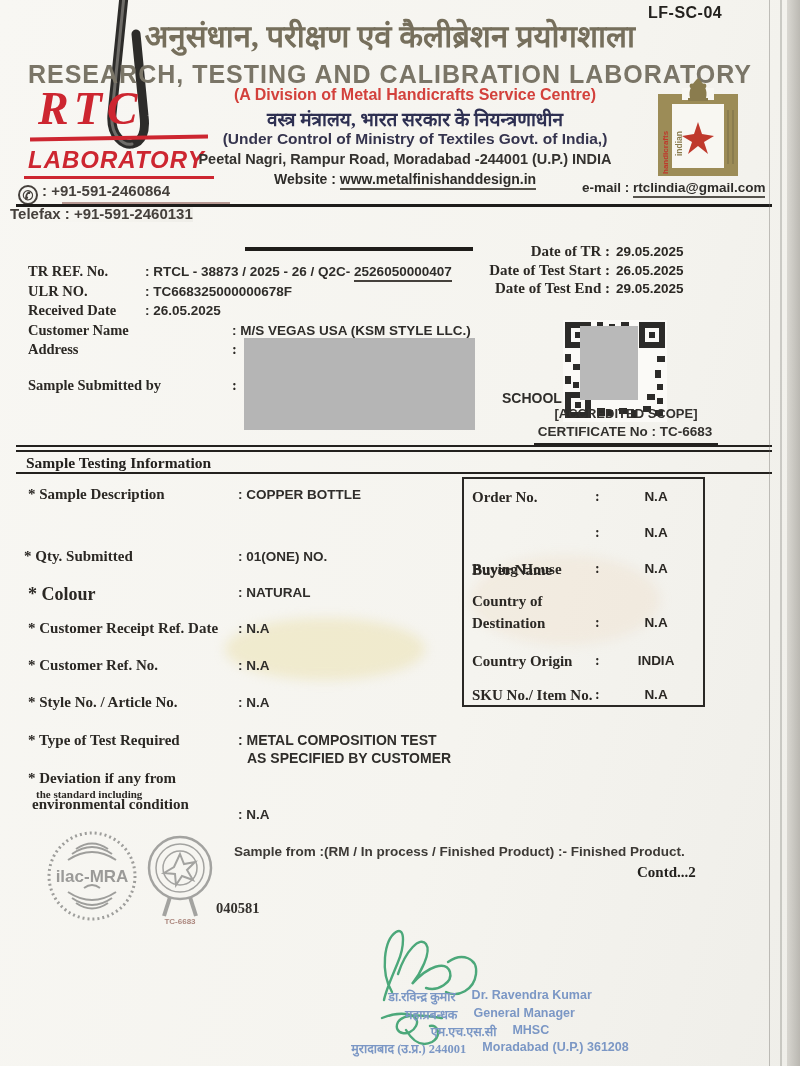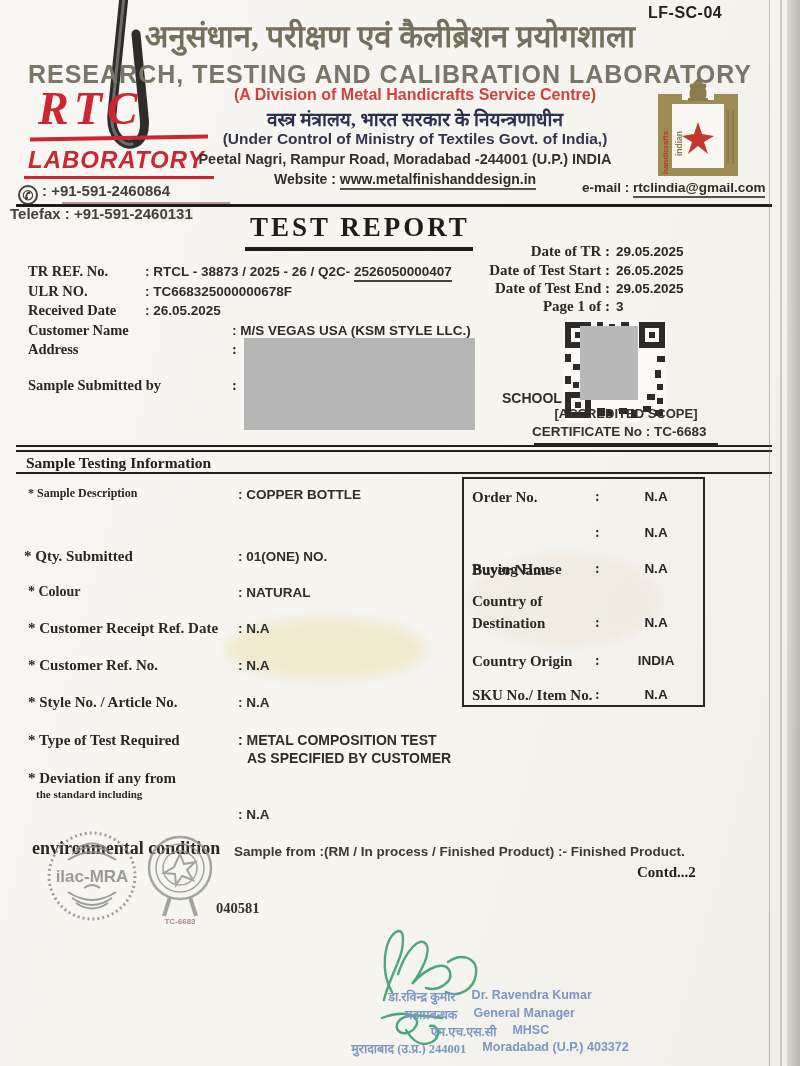--- a/index.html
+++ b/index.html
@@ -49,21 +49,21 @@
   .val { font:bold 13.5px "Liberation Sans",sans-serif; color:#2f2d2a; }
   .uln { border-bottom:2px solid #45413c; padding-bottom:1px; }
 
   .date-row { width:255px; display:flex; }
   .date-row .dl { flex:0 0 160px; text-align:right; font:bold 15px "Liberation Serif",serif; }
   .date-row .dv { margin-left:6px; font:bold 13.5px "Liberation Sans",sans-serif; padding-top:1px;}
 
   .redact { background:#b5b5b5; }
 
   .acc-scope { left:538px; top:406px; width:176px; text-align:center; font:bold 13px "Liberation Sans",sans-serif; color:#33312e;}
-  .cert-no   { left:532px; top:424px; width:186px; font:bold 13.5px "Liberation Sans",sans-serif; color:#33312e;}
+  .cert-no   { left:532px; top:424px; width:186px; text-align:center; font:bold 13.5px "Liberation Sans",sans-serif; color:#33312e;}
   .cert-rule { left:534px; top:443px; width:184px; height:2px; background:#23211e; }
 
   .dbl-a { left:16px; top:445px; width:756px; height:2px; background:#23211e; }
   .dbl-b { left:16px; top:450px; width:756px; height:2px; background:#23211e; }
   .sec-title { left:26px; top:454px; font:bold 15.5px "Liberation Serif",serif; color:#23211e; }
   .sec-rule  { left:16px; top:472px; width:756px; height:2px; background:#23211e; }
 
   .order-box { left:462px; top:477px; width:243px; height:230px; border:2px solid #2a2825; }
   .ob-lbl { position:absolute; left:8px; font:bold 15px "Liberation Serif",serif; color:#2b2824;}
   .ob-col { position:absolute; left:131px; font:bold 14px "Liberation Serif",serif; }
@@ -143,21 +143,20 @@
     <text x="-78" y="34" transform="rotate(-90)" font-family="Liberation Sans, sans-serif" font-size="8.5" font-weight="bold" fill="#8a7c4e">indian</text>
     <text x="-96" y="20" transform="rotate(-90)" font-family="Liberation Sans, sans-serif" font-size="8" font-weight="bold" fill="#bf392c">handicrafts</text>
     <g stroke="#8a7c4e" stroke-width="2">
       <line x1="80" y1="32" x2="80" y2="86"></line>
         <line x1="85" y1="32" x2="85" y2="86"></line>
     </g>
   </svg>
 
   <div class="abs hdr-divider"></div>
 
-  <div class="abs tr-title">TEST REPORT</div>
   <div class="abs tr-underline"></div>
 
   <div class="abs lbl" style="left:28px; top:263px;">TR REF. No.</div>
   <div class="abs val" style="left:145px; top:264px;">
     <span>: RTCL - 38873 / 2025 - 26 / Q2C- </span><span class="uln">2526050000407</span>
   </div>
   <div class="abs lbl" style="left:28px; top:283px;">ULR NO.</div>
   <div class="abs val" style="left:145px; top:284px;">: TC668325000000678F</div>
   <div class="abs lbl" style="left:28px; top:302px;">Received Date</div>
   <div class="abs val" style="left:145px; top:303px;">: 26.05.2025</div>
@@ -166,24 +165,20 @@
     <span class="dl">Date of TR : </span>
     <span class="dv">29.05.2025</span>
   </div>
   <div class="abs date-row" style="left:450px; top:262px;">
     <span class="dl">Date of Test Start : </span>
     <span class="dv">26.05.2025</span>
   </div>
   <div class="abs date-row" style="left:450px; top:280px;">
     <span class="dl">Date of Test End : </span>
     <span class="dv">29.05.2025</span>
-  </div>
-  <div class="abs date-row" style="left:450px; top:298px;">
-    <span class="dl">Page 1 of : </span>
-    <span class="dv">3</span>
   </div>
 
   <div class="abs lbl" style="left:28px; top:322px;">Customer Name</div>
   <div class="abs val" style="left:232px; top:323px;">: M/S VEGAS USA (KSM STYLE LLC.)</div>
   <div class="abs lbl" style="left:28px; top:341px;">Address</div>
   <div class="abs lbl" style="left:232px; top:341px;">:</div>
   <div class="abs lbl" style="left:28px; top:377px;">Sample Submitted by</div>
   <div class="abs lbl" style="left:232px; top:377px;">:</div>
 
   <div class="abs redact" style="left:244px; top:338px; width:231px; height:92px;"></div>
@@ -232,45 +227,45 @@
 
   <div class="abs acc-scope">[ACCREDITED SCOPE]</div>
   <div class="abs cert-no">CERTIFICATE No : TC-6683</div>
   <div class="abs cert-rule"></div>
 
   <div class="abs dbl-a"></div>
   <div class="abs dbl-b"></div>
   <div class="abs sec-title">Sample Testing Information</div>
   <div class="abs sec-rule"></div>
 
-  <div class="abs lbl" style="left:28px; top:486px; font-size:12px;">* Sample Description</div>
+  <div class="abs lbl" style="left:28px; top:486px; font-size:15px;">* Sample Description</div>
   <div class="abs val" style="left:238px; top:487px;">: COPPER BOTTLE</div>
 
   <div class="abs lbl" style="left:24px; top:548px; font-size:15px;">* Qty. Submitted</div>
   <div class="abs val" style="left:238px; top:549px;">: 01(ONE) NO.</div>
 
-  <div class="abs lbl" style="left:28px; top:584px; font-size:14px;">* Colour</div>
+  <div class="abs lbl" style="left:28px; top:584px; font-size:18px;">* Colour</div>
   <div class="abs val" style="left:238px; top:585px;">: NATURAL</div>
 
   <div class="abs lbl" style="left:28px; top:620px; font-size:15px;">* Customer Receipt Ref. Date</div>
   <div class="abs val" style="left:238px; top:621px;">: N.A</div>
 
   <div class="abs lbl" style="left:28px; top:657px; font-size:15px;">* Customer Ref. No.</div>
   <div class="abs val" style="left:238px; top:658px;">: N.A</div>
 
   <div class="abs lbl" style="left:28px; top:694px; font-size:15px;">* Style No. / Article No.</div>
   <div class="abs val" style="left:238px; top:695px;">: N.A</div>
 
   <div class="abs lbl" style="left:28px; top:732px; font-size:15px;">* Type of Test Required</div>
   <div class="abs val" style="left:238px; top:732px; font-size:14px;">: METAL COMPOSITION TEST</div>
   <div class="abs val" style="left:247px; top:750px; font-size:14px;">AS SPECIFIED BY CUSTOMER</div>
 
   <div class="abs lbl" style="left:28px; top:770px; font-size:15px;">* Deviation if any from</div>
   <div class="abs lbl" style="left:36px; top:788px; font-size:11px;">the standard including</div>
-  <div class="abs lbl" style="left:32px; top:838px; font-size:18px;">environmental condition</div>
+  <div class="abs lbl" style="left:32px; top:796px; font-size:15px;">environmental condition</div>
   <div class="abs val" style="left:238px; top:807px;">: N.A</div>
 
   <div class="abs order-box">
     <div class="ob-lbl" style="top:10px;">Order No.</div>
     <div class="ob-col" style="top:10px;">:</div>
     <div class="ob-val" style="top:10px;">N.A</div>
 
     <div class="ob-lbl" style="top:46px;margin-top:37px;">Buyer Name</div>
     <div class="ob-col" style="top:46px;">:</div>
     <div class="ob-val" style="top:46px;">N.A</div>
@@ -338,19 +333,19 @@
   <div class="abs stamp-line" style="left:330px; top:1006px;">
     <span class="hi">महाप्रबन्धक</span>
     <span>General Manager</span>
   </div>
   <div class="abs stamp-line" style="left:330px; top:1023px;">
     <span class="hi">एम.एच.एस.सी</span>
     <span>MHSC</span>
   </div>
   <div class="abs stamp-line" style="left:330px; top:1040px;">
     <span class="hi">मुरादाबाद (उ.प्र.) 244001</span>
-    <span>Moradabad (U.P.) 403372</span>
+    <span>Moradabad (U.P.) 361208</span>
   </div>
 
   <div class="abs edge-a"></div>
   <div class="abs edge-b"></div>
   <div class="abs edge-c"></div>
 </div>
 
 </body></html>

